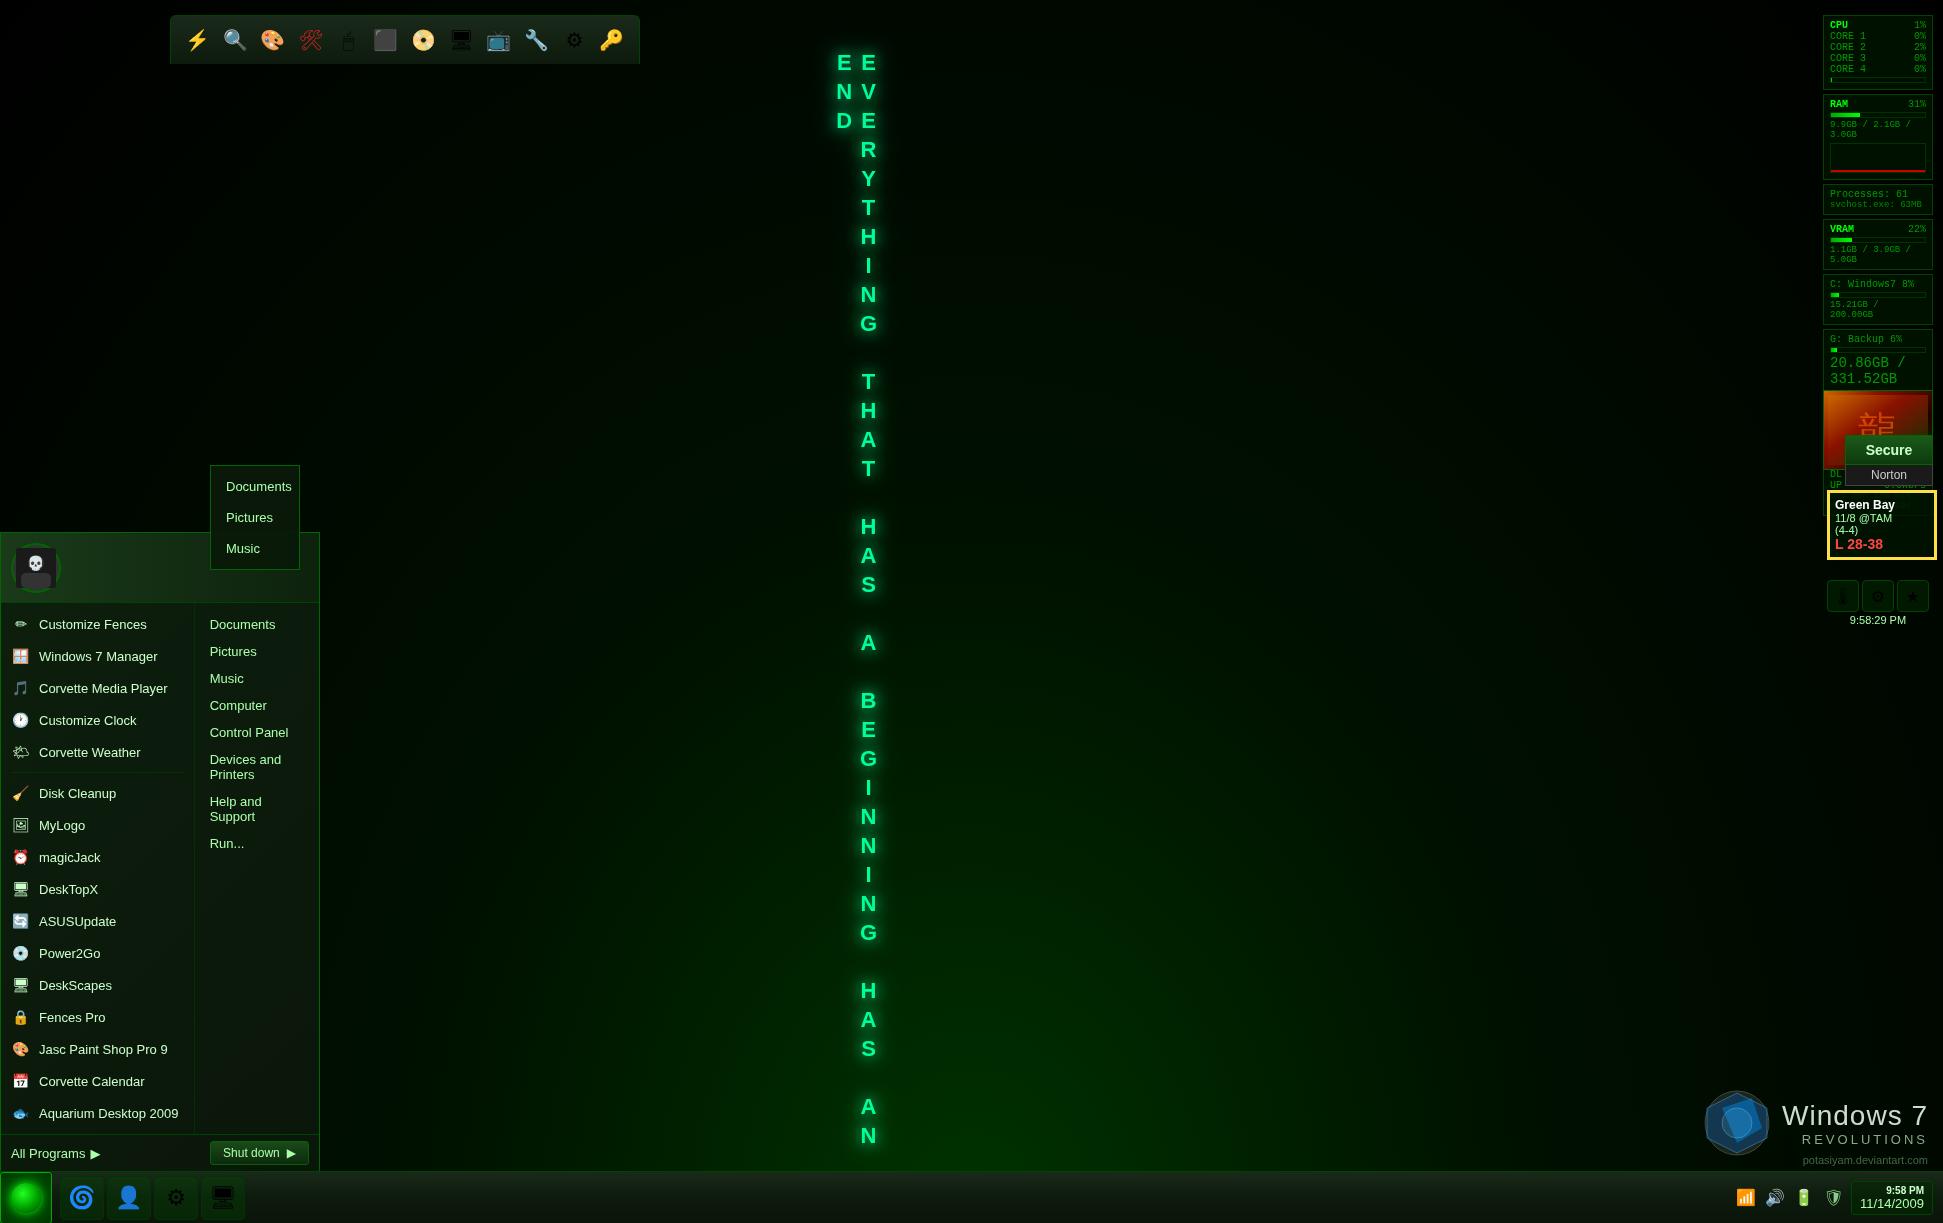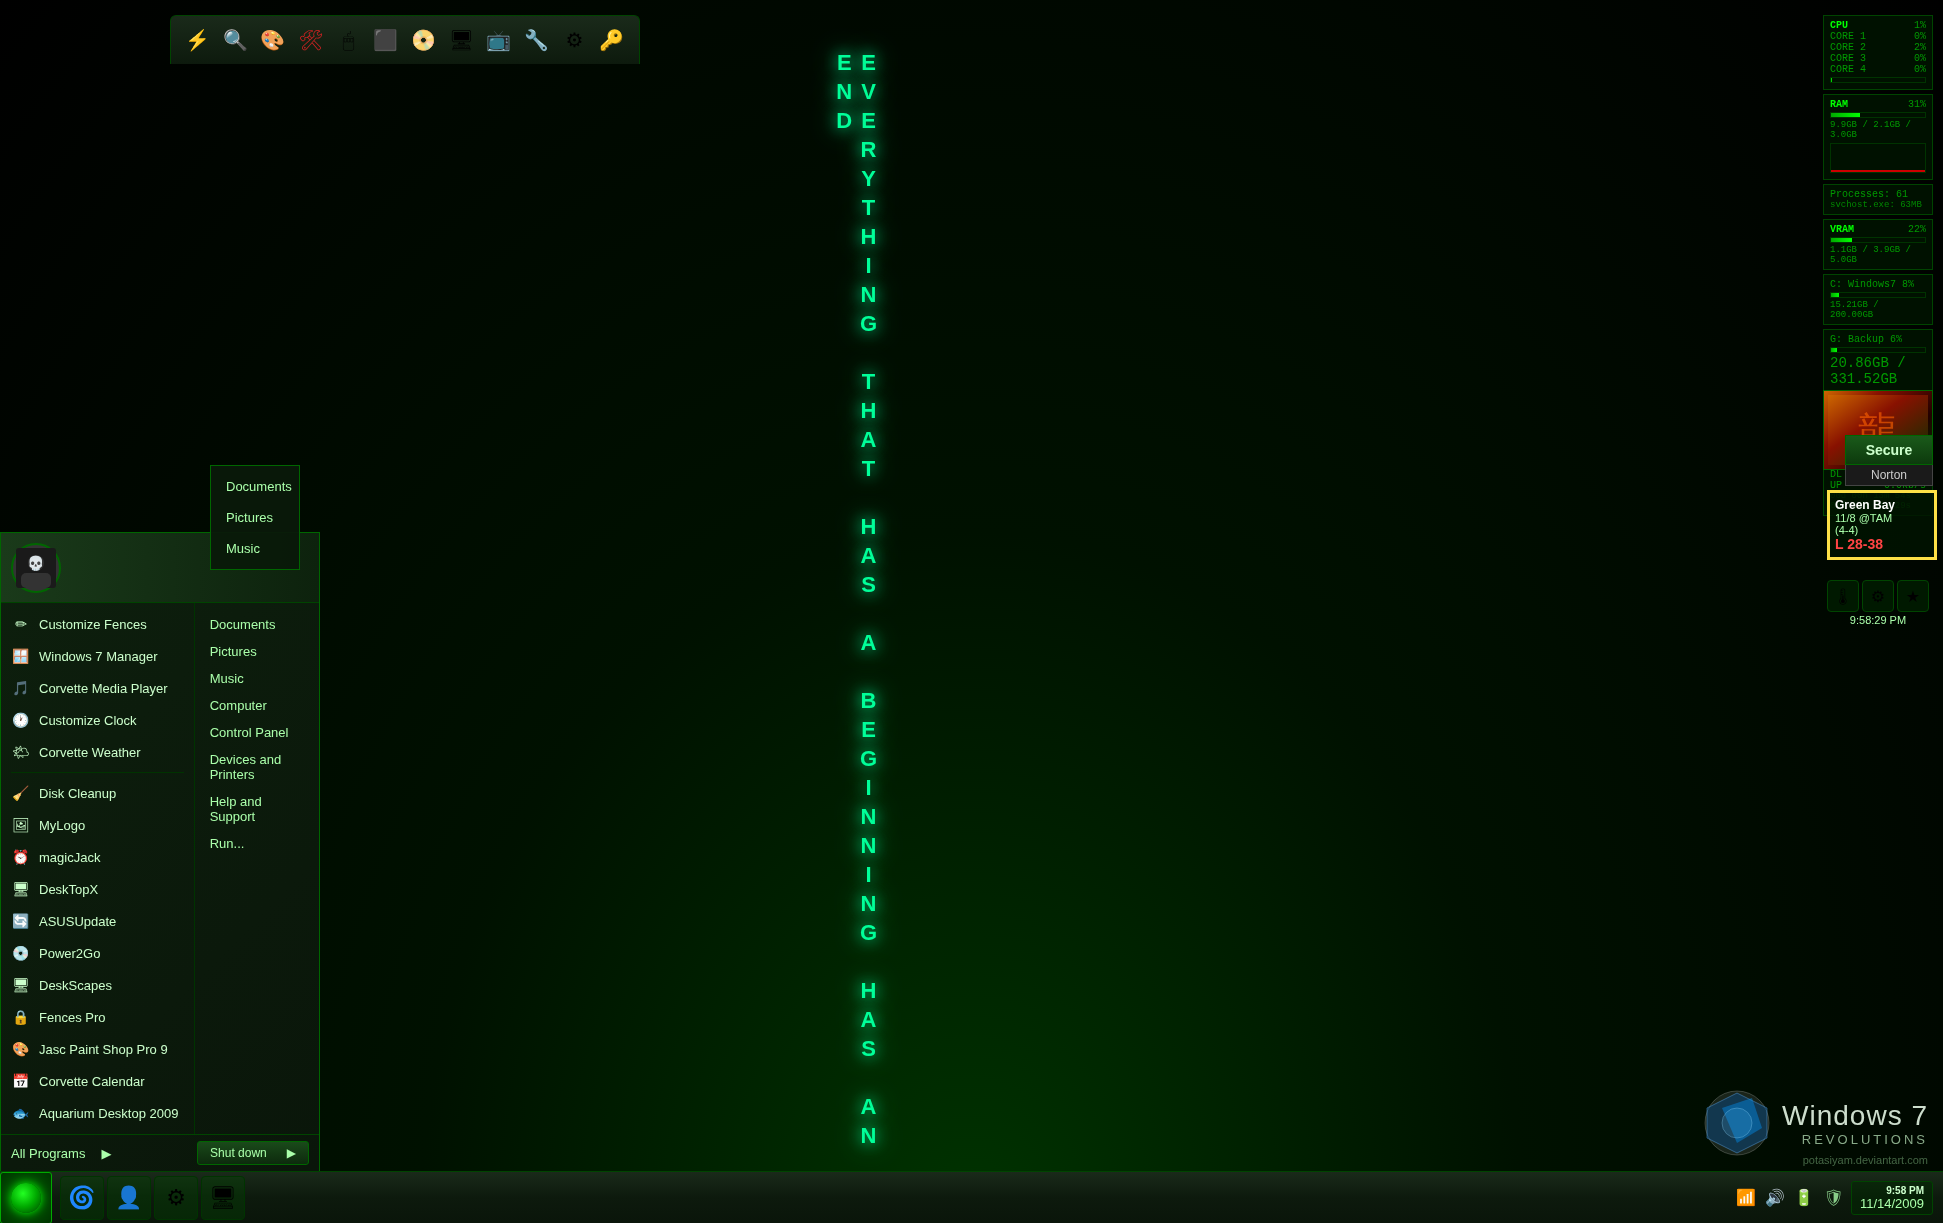--- a/index.html
+++ b/index.html
@@ -231,35 +231,35 @@
       justify-content: space-between;
       align-items: center;
     }
 
     .all-programs {
       color: #aaffaa;
       font-size: 13px;
       cursor: pointer;
       display: flex;
       align-items: center;
-      gap: 16px;
+      gap: 5px;
       text-align: right;
     }
 
     .shutdown-btn {
       background: linear-gradient(to bottom, #1a4a1a, #0d2a0d);
       border: 1px solid #006600;
       color: #aaffaa;
       font-size: 12px;
       padding: 4px 12px;
       border-radius: 3px;
       cursor: pointer;
       display: flex;
       align-items: flex-end;
-      gap: 20px;
+      gap: 7px;
     }
 
     
     #top-dock {
       position: absolute;
       top: 15px;
       left: 170px;
       width: 470px;
       z-index: 50;
     }

